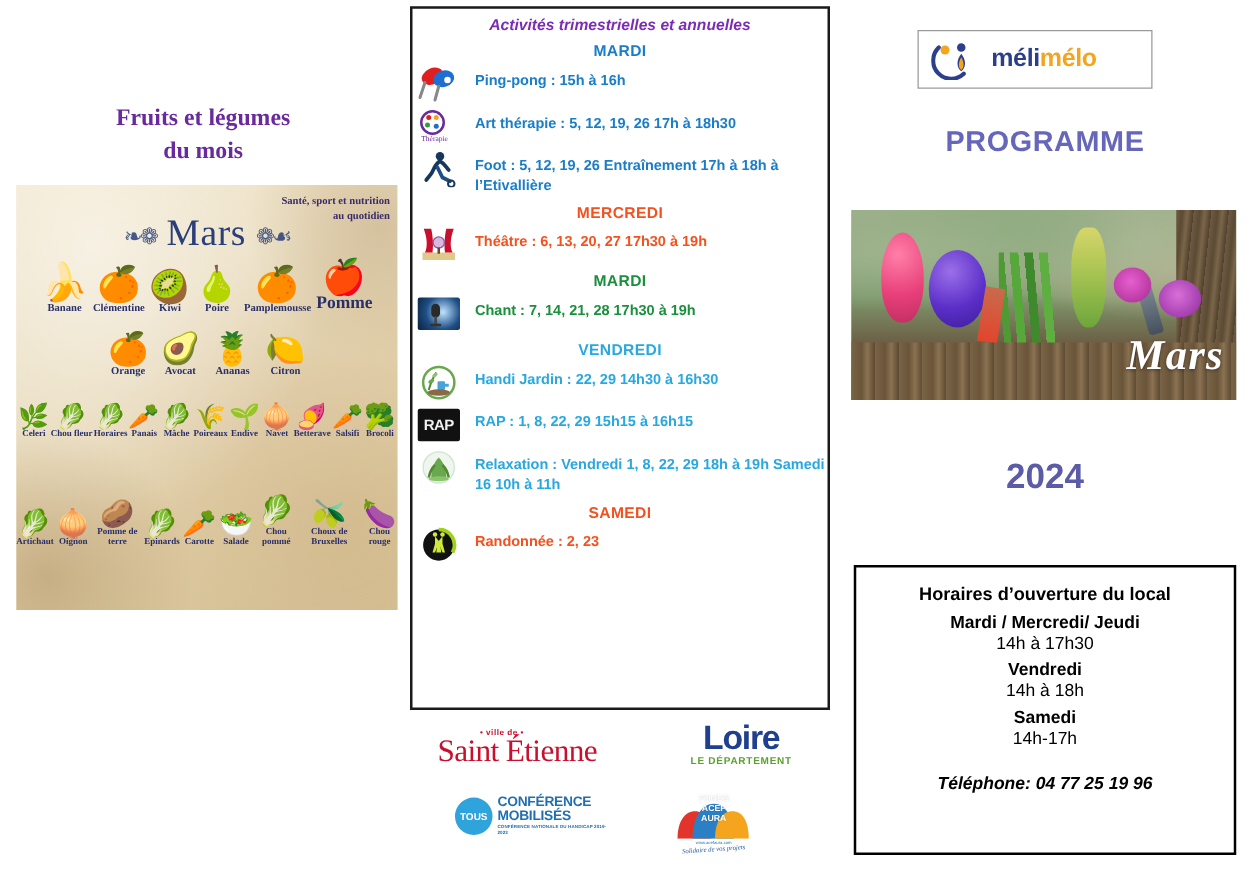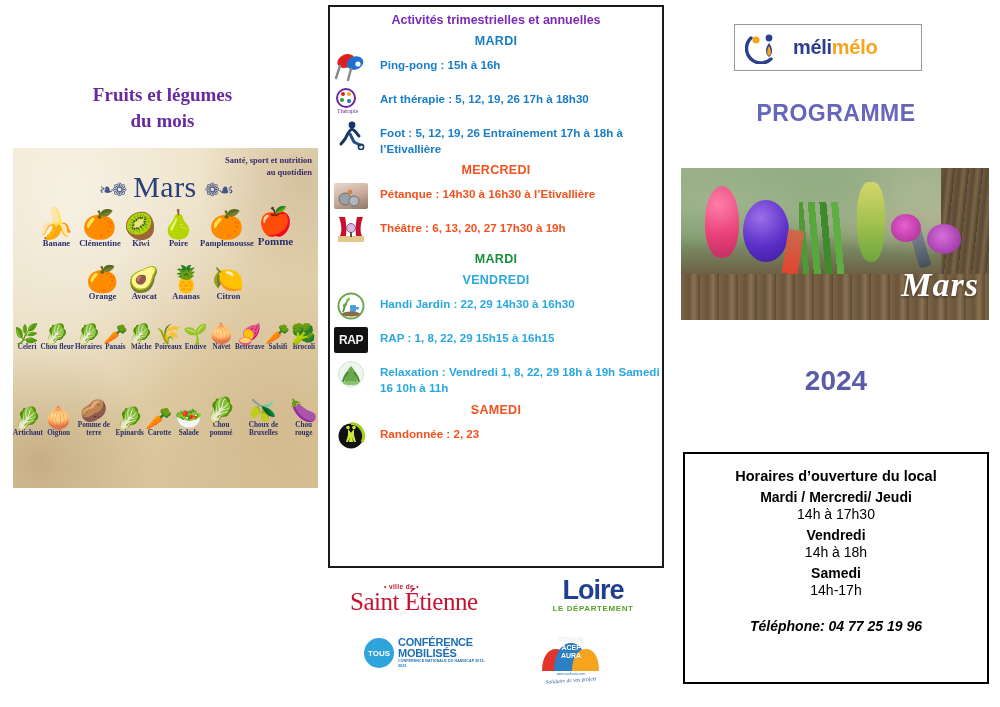--- a/index.html
+++ b/index.html
@@ -63,20 +63,21 @@
 
   
   #activities-panel{
     left:328px;top:5px;width:336px;height:563px;
     border:2.5px solid #1a1a1a;background:#ffffff;box-sizing:border-box;
   }
   #activities-title{
     margin:6px 0 4px 0;text-align:center;
     font-size:12.5px;font-weight:bold;color:#7b2bb5;
     font-family:"Liberation Sans",sans-serif;
+    font-style:italic;
   }
   .day-head{
     text-align:center;font-weight:bold;font-size:12.5px;margin:7px 0 4px 0;
     letter-spacing:.3px;
   }
   .act{
     position:relative;display:flex;align-items:flex-start;
     margin:2px 0 4px 0;padding-left:4px;min-height:26px;
   }
   .act-ico{
@@ -202,21 +203,21 @@
             <div class="pitem">
               <span class="pglyph" style="font-size: 28px;">🍐</span>
               <span class="plabel" style="font-size: 8.5px;">Poire</span>
             </div>
             <div class="pitem">
               <span class="pglyph" style="font-size: 28px;">🍊</span>
               <span class="plabel" style="font-size: 8.5px;">Pamplemousse</span>
             </div>
             <div class="pitem">
               <span class="pglyph" style="font-size: 28px;">🍎</span>
-              <span class="plabel" style="font-size: 11px;">Pomme</span>
+              <span class="plabel" style="font-size: 14px;">Pomme</span>
             </div>
           </div>
         </div>
         <div class="prow" style="top: 118px;">
           <div class="pitems" style="gap: 10px;">
             <div class="pitem">
               <span class="pglyph" style="font-size: 26px;">🍊</span>
               <span class="plabel" style="font-size: 8.5px;">Orange</span>
             </div>
             <div class="pitem">
@@ -361,43 +362,43 @@
         <path d="M16 9 C12 11 11 16 9 19 L5 24 M16 9 C20 11 21 14 23 16" stroke="#17375e" stroke-width="3" fill="none" stroke-linecap="round"></path>
         <path d="M14 14 L18 22 L24 25" stroke="#1f4e85" stroke-width="3" fill="none" stroke-linecap="round"></path>
         <circle cx="25" cy="27" r="2.6" fill="none" stroke="#17375e" stroke-width="1.6"></circle>
           </svg>
         </div>
         <div class="act-txt" style="color: rgb(26, 125, 200);">Foot : 5, 12, 19, 26 Entraînement 17h à 18h à l’Etivallière</div>
       </div>
       <div class="day-head" style="color: rgb(244, 81, 30);">MERCREDI</div>
       <div class="act">
         <div class="act-ico">
-          <div class="ico-box" style="background:linear-gradient(160deg,#e8d9cf,#c8a898 55%,#8c7468);position:relative;">
-        <svg width="30" height="26" viewBox="0 0 30 26" style="position:absolute;left:0;top:0;">
-          <circle cx="11" cy="16" r="6" fill="#9aa0a6" stroke="#6a7076" stroke-width="1"></circle>
-          <circle cx="20" cy="18" r="5" fill="#b0b6bc" stroke="#6a7076" stroke-width="1"></circle>
-          <circle cx="16" cy="9" r="2.4" fill="#d8823c"></circle>
-            </svg>
-          </div>
-        </div>
-        <div class="act-txt" style="color: rgb(244, 81, 30);">Pétanque : 14h30 à 16h30 à l’Etivallière</div>
-      </div>
-      <div class="act">
-        <div class="act-ico">
           <svg width="30" height="28" viewBox="0 0 30 28">
         <rect x="2" y="20" width="26" height="6" fill="#e0c98a"></rect>
         <path d="M3 1 C6 9 6 16 4 20 L10 20 C11 13 10 6 9 1 Z" fill="#c8102e"></path>
         <path d="M27 1 C24 9 24 16 26 20 L20 20 C19 13 20 6 21 1 Z" fill="#c8102e"></path>
         <circle cx="15" cy="12" r="4.5" fill="#d8b8e0" stroke="#8a5a9a" stroke-width="1"></circle>
         <rect x="14" y="16" width="2" height="5" fill="#6a4a2a"></rect>
           </svg>
         </div>
         <div class="act-txt" style="color: rgb(244, 81, 30);">Théâtre  : 6, 13, 20, 27        17h30 à 19h</div>
       </div>
       <div class="day-head" style="color: rgb(26, 143, 60);">MARDI</div>
+      <div class="act">
+        <div class="act-ico">
+          <div class="ico-box" style="background:radial-gradient(circle at 60% 45%,#bfe4ff 0%,#1f4e85 55%,#0a1f3a 100%);position:relative;">
+        <svg width="30" height="26" viewBox="0 0 30 26" style="position:absolute;left:0;top:0;">
+          <rect x="11" y="5" width="7" height="11" rx="3.5" fill="#2a2a2a"></rect>
+          <rect x="13.5" y="15" width="2" height="7" fill="#444"></rect>
+          <rect x="10" y="21" width="9" height="2" rx="1" fill="#333"></rect>
+            </svg>
+          </div>
+        </div>
+        <div class="act-txt" style="color: rgb(26, 143, 60);">Chant : 7, 14, 21, 28           17h30 à 19h</div>
+      </div>
       <div class="day-head" style="color: rgb(41, 168, 224);">VENDREDI</div>
       <div class="act">
         <div class="act-ico">
           <svg width="30" height="28" viewBox="0 0 30 28">
         <circle cx="15" cy="14" r="12.5" fill="none" stroke="#6aa84f" stroke-width="2"></circle>
         <path d="M7 20 C9 13 11 9 13 6" stroke="#4f8a2f" stroke-width="1.6" fill="none"></path>
         <ellipse cx="9" cy="13" rx="2.6" ry="1.5" transform="rotate(-35 9 13)" fill="#6aa84f"></ellipse>
         <ellipse cx="12" cy="8" rx="2.4" ry="1.4" transform="rotate(-35 12 8)" fill="#8ac46a"></ellipse>
         <rect x="14" y="13" width="6" height="7" rx="1" fill="#4aa3d6"></rect>
         <rect x="19" y="15" width="4" height="2.4" fill="#4aa3d6"></rect>

